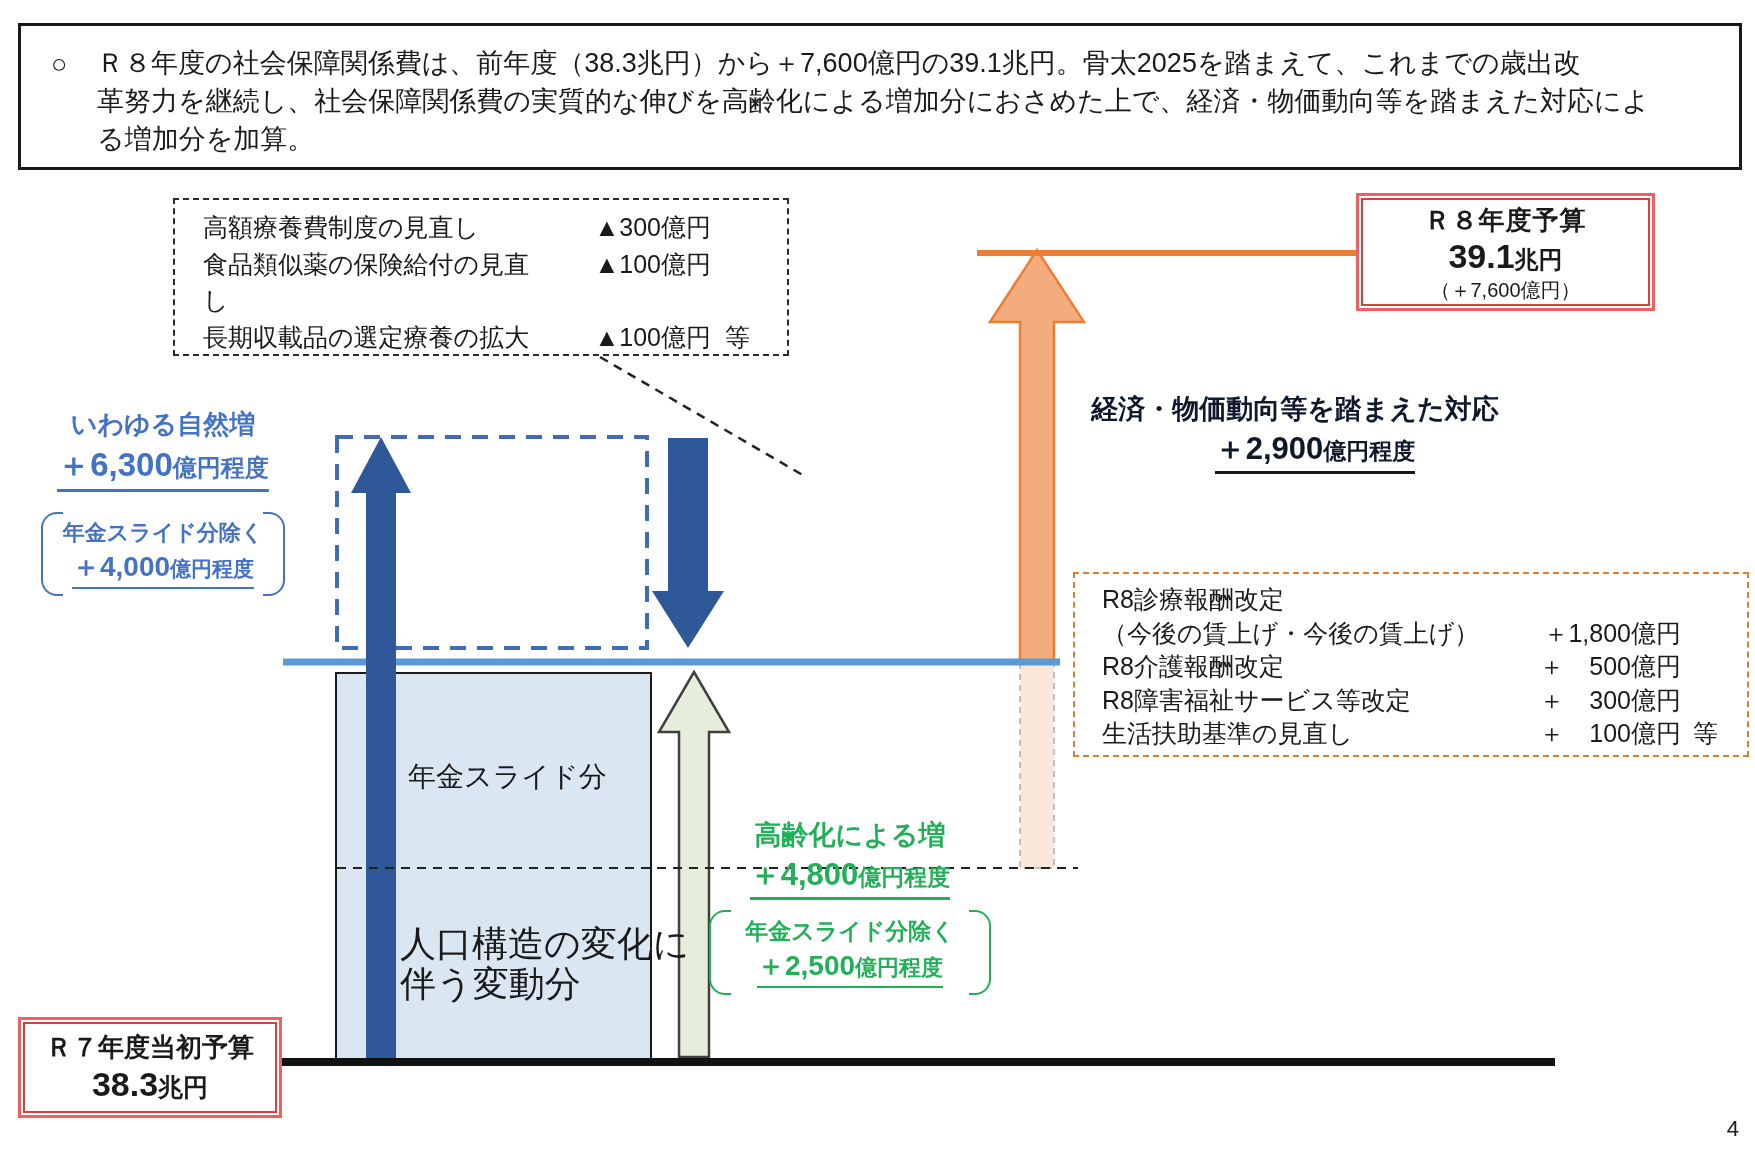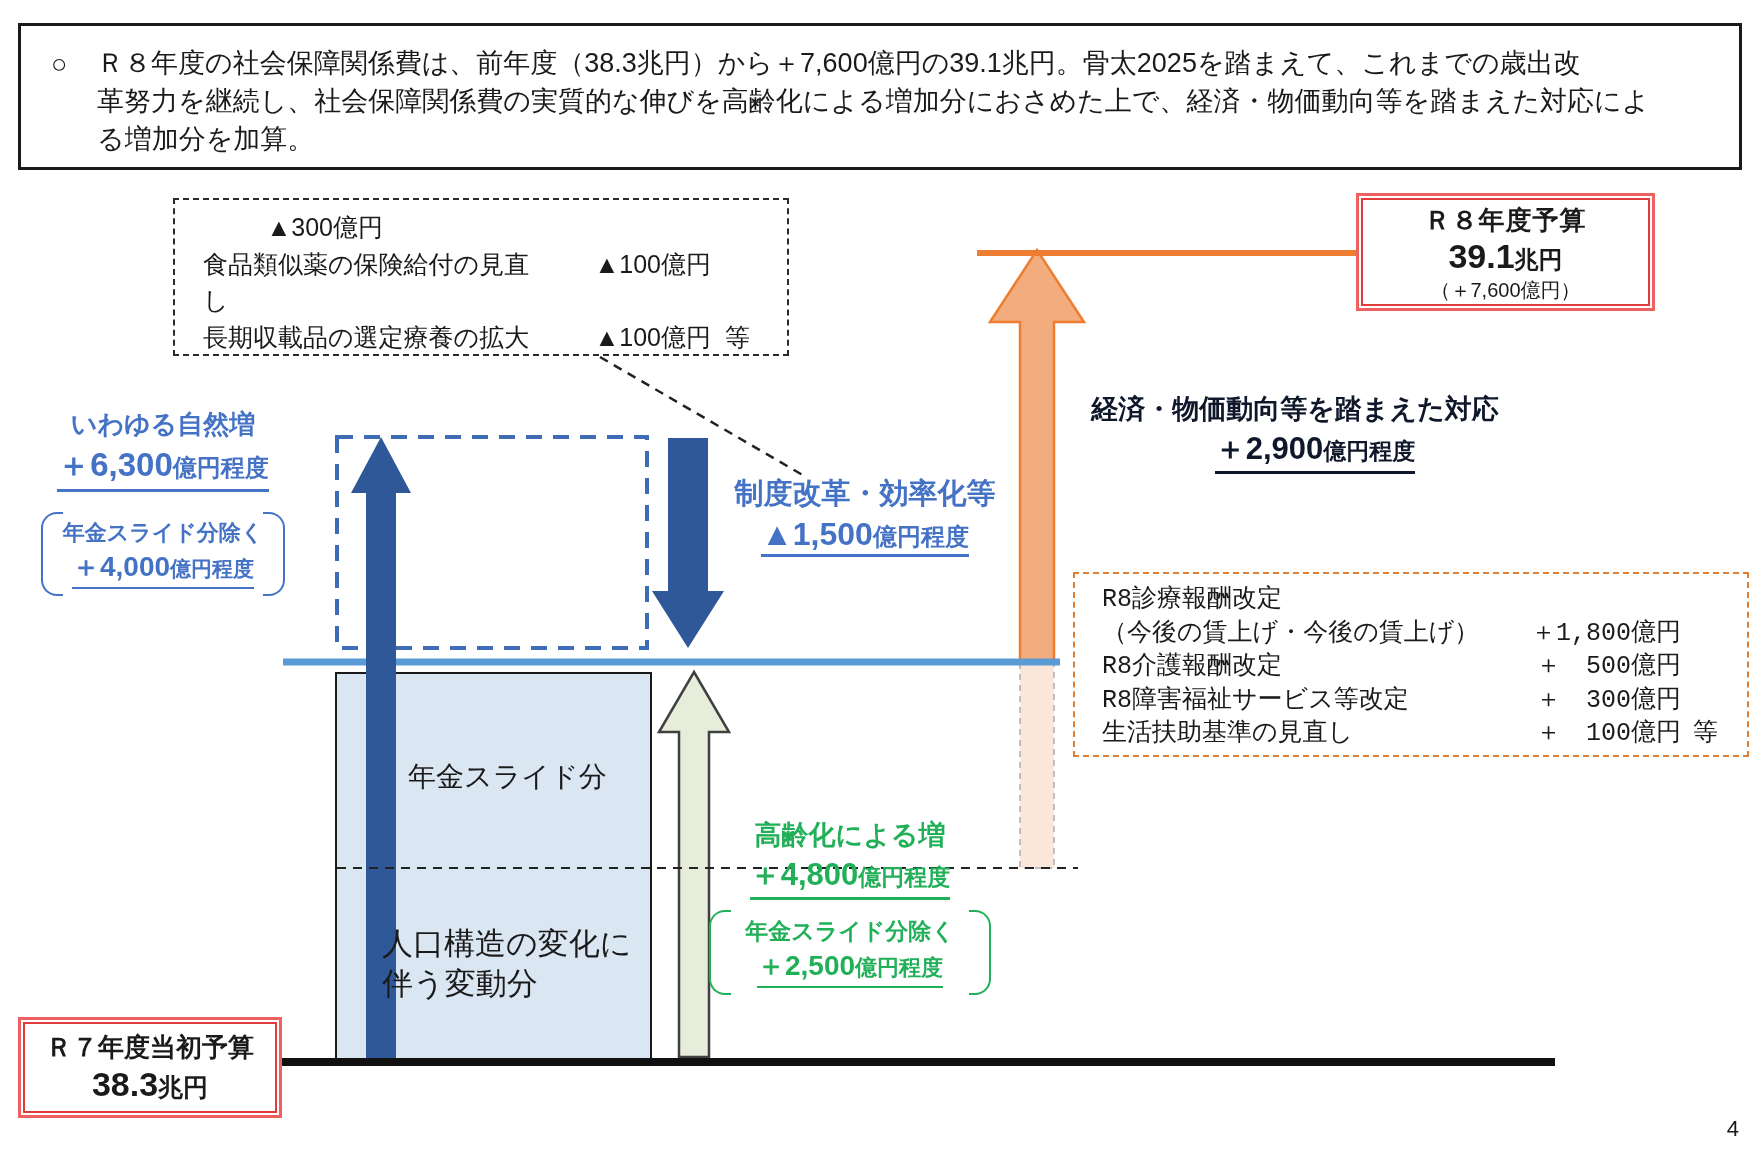--- a/index.html
+++ b/index.html
@@ -81,30 +81,30 @@
   .economy-block .bracket { width:268px; margin-top:11px; }
   .economy-block .b-line1 { font-size:23px; line-height:31px; }
   .economy-block .b-amt { font-size:28px; } .economy-block .b-amt .suf { font-size:22px; }
   .aging-block .bracket { width:282px; margin-top:10px; }
   .aging-block .b-line1 { font-size:23px; line-height:31px; }
   .aging-block .b-amt { font-size:28px; } .aging-block .b-amt .suf { font-size:22px; }
 
   
   .revision-box { left:1073px; top:572px; width:676px; height:185px; border:2.5px dashed #DD7E32;
                   background:#fff; padding:9px 20px 0 27px; font-size:25px; }
-  .rev-row { display:flex; line-height:33.6px;font-family:Liberation Mono, monospace; }
+  .rev-row { display:flex; line-height:33.6px; }
   .rev-row .lbl { flex:1; }
   .rev-row .amt { width:195px; text-align:right; }
   .rev-row .suf { width:46px; padding-left:12px; }
 
   
   .bar-rect { position:absolute; left:335px; top:672px; width:317px; height:388px; z-index:1;
               background:#DBE6F3; border:2.5px solid #1a1a1a; }
   .bar-label-top { left:408px; top:758px; font-size:28px; }
-  .bar-label-bottom { left:382px; top:924px; font-size:31px; line-height:40px; }
+  .bar-label-bottom { left:400px; top:924px; font-size:36px; line-height:40px; }
 
   .page-num { right:16px; top:1116px; font-size:22px; }
 </style>
 </head>
 <body>
 
 <div id="canvas">
 
   <div class="bar-rect"></div>
 
@@ -137,20 +137,21 @@
 
     <div class="abs summary-box">
       <span class="summary-bullet">○</span>
       <div class="summary-line">Ｒ８年度の社会保障関係費は、前年度（38.3兆円）から＋7,600億円の39.1兆円。骨太2025を踏まえて、これまでの歳出改</div>
       <div class="summary-line">革努力を継続し、社会保障関係費の実質的な伸びを高齢化による増加分におさめた上で、経済・物価動向等を踏まえた対応によ</div>
       <div class="summary-line">る増加分を加算。</div>
     </div>
 
     <div class="abs drug-box">
       <div class="drug-row">
+        <span class="lbl">高額療養費制度の見直し</span>
         <span class="amt">▲300億円</span>
         <span class="suf"></span>
       </div>
       <div class="drug-row">
         <span class="lbl">食品類似薬の保険給付の見直し</span>
         <span class="amt">▲100億円</span>
         <span class="suf"></span>
       </div>
       <div class="drug-row">
         <span class="lbl">長期収載品の選定療養の拡大</span>
@@ -169,24 +170,20 @@
 
     <div class="abs center natural-block blue-t">
       <div class="ann-title">いわゆる自然増</div>
       <div class="ann-amt"><span>＋6,300</span><span class="suf">億円程度</span></div>
       <div class="bracket">
         <div class="b-line1">年金スライド分除く</div>
         <div class="b-amt"><span>＋4,000</span><span class="suf">億円程度</span></div>
       </div>
     </div>
 
-    <div class="abs center reform-block blue-t">
-      <div class="ann-title">制度改革・効率化等</div>
-      <div class="ann-amt"><span>▲1,500</span><span class="suf">億円程度</span></div>
-    </div>
 
     <div class="abs center economy-block orange-t">
       <div class="ann-title">経済・物価動向等を踏まえた対応</div>
       <div class="ann-amt"><span>＋2,900</span><span class="suf">億円程度</span></div>
     </div>
 
     <div class="abs revision-box">
       <div class="rev-row">
         <span class="lbl">R8診療報酬改定</span>
         <span class="amt"></span>

